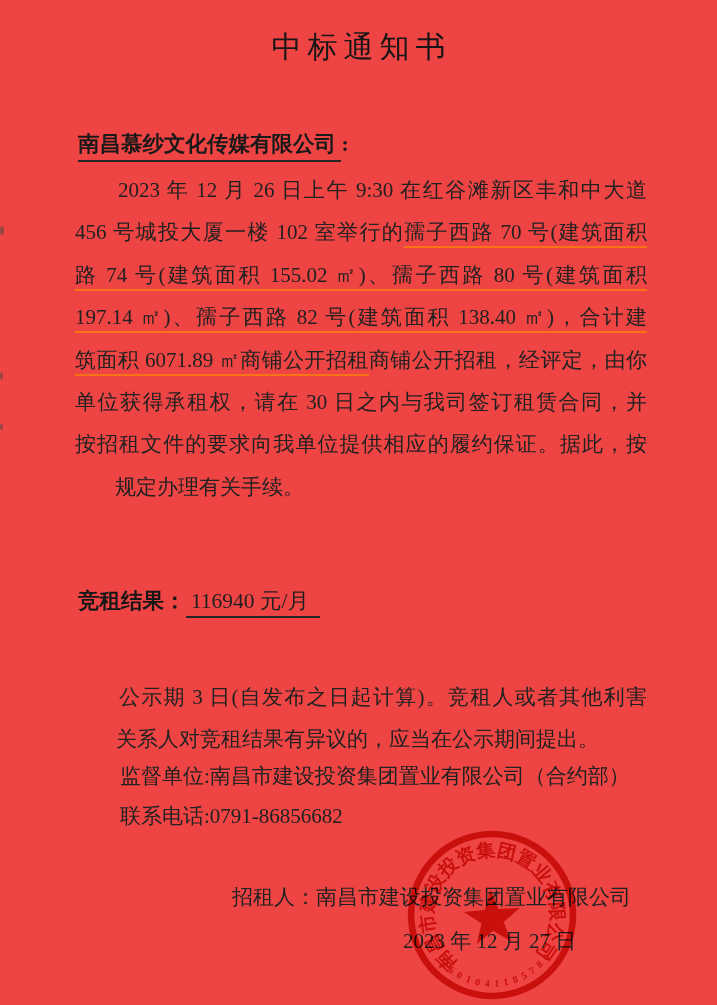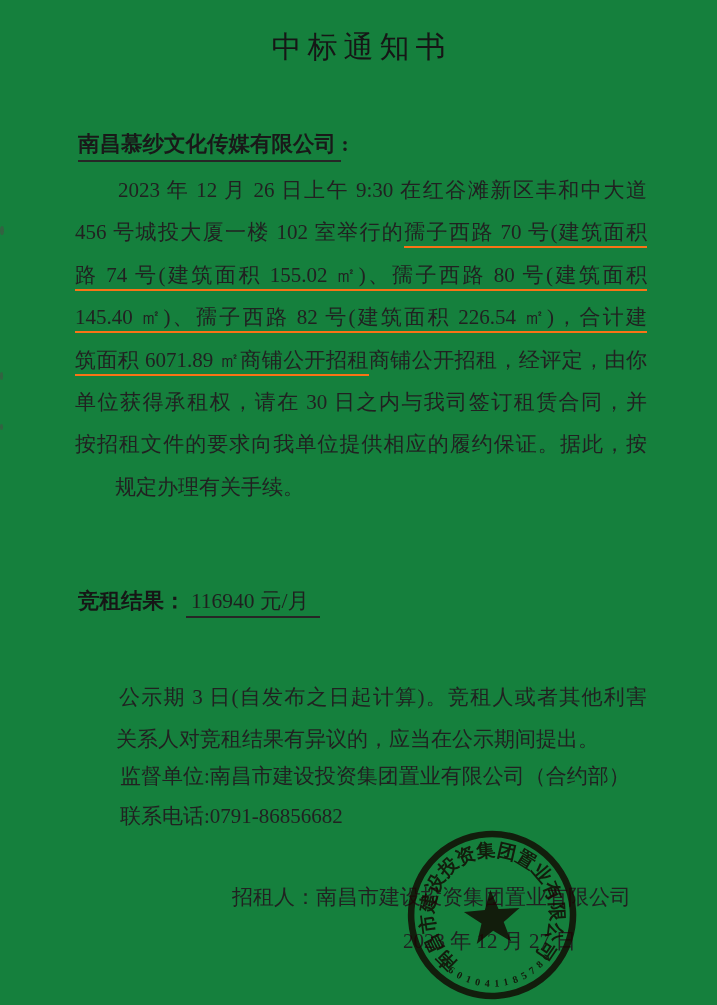--- a/index.html
+++ b/index.html
@@ -4,21 +4,21 @@
 <style>
   html,body{margin:0;padding:0;}
   body{
     background:#e8e8e8;
     font-family:"Liberation Serif","DejaVu Serif",serif;
   }
   .page{
     position:relative;
     width:717px;height:1005px;
     margin:0 auto;
-    background:#15803d;
+    background:#ef4444;
     overflow:hidden;
     color:#1f1f1f;
   }
   .abs{position:absolute;}
   .doc-title{
     top:27px;left:0;width:100%;
     text-align:center;
     font-size:30px;
     letter-spacing:6px;
     padding-left:6px;
@@ -79,21 +79,21 @@
 <div class="page">
 
   <div class="abs doc-title">中标通知书</div>
 
   <div class="abs addressee"><span class="u">南昌慕纱文化传媒有限公司 </span><span>:</span></div>
 
   <div class="abs body-para">
     <div class="bl ind"><span>2023 年 12 月 26 日上午 9:30 在红谷滩新区丰和中大道</span></div>
     <div class="bl"><span>456 号城投大厦一楼 102 室举行的</span><span class="u">孺子西路 70 号(建筑面积</span></div>
     <div class="bl"><span class="u">路 74 号(建筑面积 155.02 ㎡)、孺子西路 80 号(建筑面积</span></div>
-    <div class="bl"><span class="u">145.40 ㎡)、孺子西路 82 号(建筑面积 226.54 ㎡)，合计建</span></div>
+    <div class="bl"><span class="u">197.14 ㎡)、孺子西路 82 号(建筑面积 138.40 ㎡)，合计建</span></div>
     <div class="bl"><span class="u">筑面积 6071.89 ㎡商铺公开招租</span><span>商铺公开招租，经评定，由你</span></div>
     <div class="bl"><span>单位获得承租权，请在 30 日之内与我司签订租赁合同，并</span></div>
     <div class="bl"><span>按招租文件的要求向我单位提供相应的履约保证。据此，按</span></div>
     <div class="bl last"><span>规定办理有关手续。</span></div>
   </div>
 
   <div class="abs result-line"><span class="result-label">竞租结果：</span><span class="result-value">&nbsp;116940 元/月&nbsp;&nbsp;</span></div>
 
   <div class="abs notice">
     <div class="bl ind"><span>公示期 3 日(自发布之日起计算)。竞租人或者其他利害</span></div>

